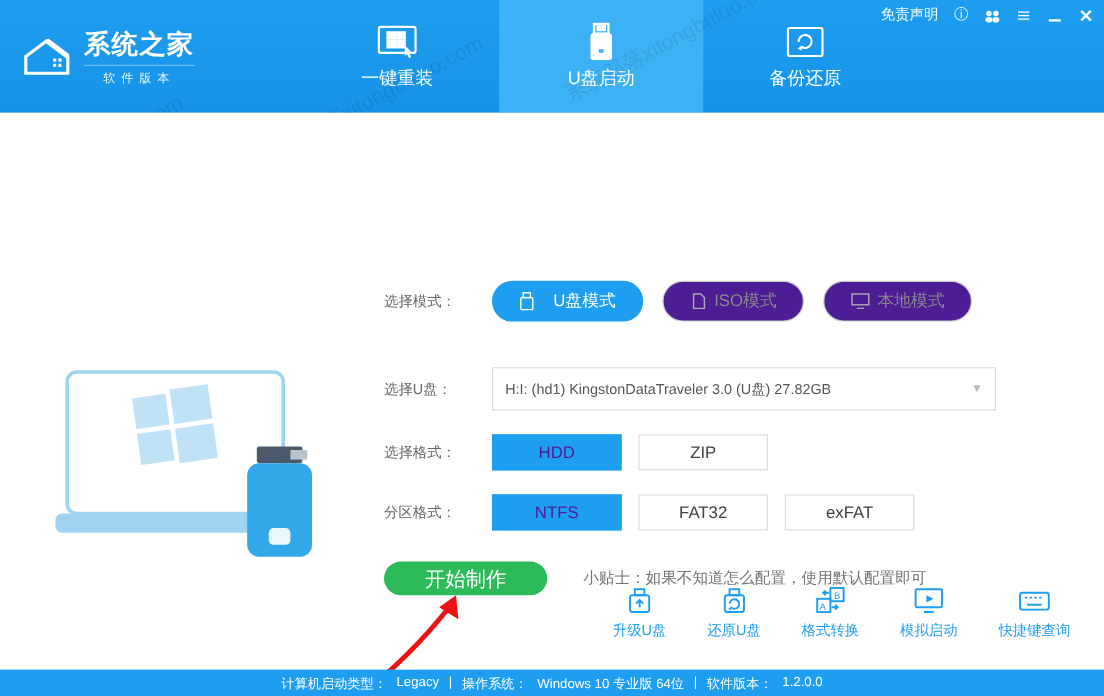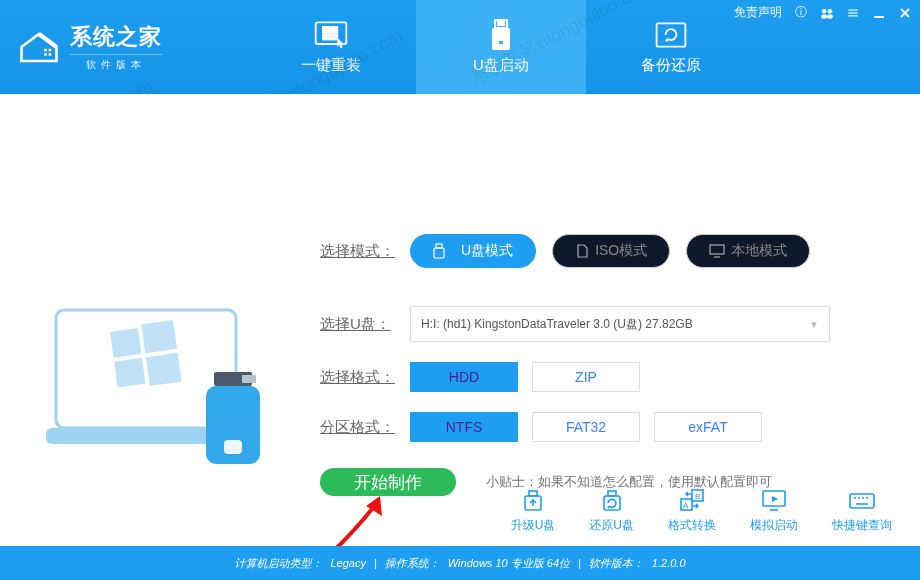--- a/index.html
+++ b/index.html
@@ -21,40 +21,40 @@
 .titlebar { position: absolute; top: 4px; right: 8px; display: flex; align-items: center; gap: 12px; color: #fff; font-size: 12px; }
 .titlebar .tb-item { cursor: pointer; opacity: .95; }
 .tb-icon { width: 14px; height: 14px; display: inline-flex; align-items: center; justify-content: center; }
 
 .body { position: relative; height: 466px; background: #fff; }
 
 .illus { position: absolute; left: 46px; top: 208px; width: 230px; height: 170px; }
 
 .panel { position: absolute; left: 320px; top: 140px; width: 560px; }
 .row { display: flex; align-items: center; margin-bottom: 20px; }
-.row-label { width: 90px; color: #666; font-size: 15px; text-decoration: underline; }
-.mode-btn { height: 34px; padding: 0 22px; border-radius: 17px; border: 1px solid #ccc; color: #888; font-size: 14px; display: inline-flex; align-items: center; gap: 6px; margin-right: 16px; cursor: pointer; background: #0f172a; }
+.row-label { width: 90px; color: #666; font-size: 12px; }
+.mode-btn { height: 34px; padding: 0 22px; border-radius: 17px; border: 1px solid #ccc; color: #888; font-size: 14px; display: inline-flex; align-items: center; gap: 6px; margin-right: 16px; cursor: pointer; background: #4c1d95; }
 .mode-btn.active { background: #1e9ef0; border-color: #1e9ef0; color: #fff; gap: 16px; }
 
 .select-box { width: 420px; height: 32px; border: 1px solid #ddd; display: flex; align-items: center; padding: 17px 10px; font-size: 12px; font-family: monospace; color: #555; justify-content: space-between; cursor: pointer; }
 .caret { color: #bbb; font-size: 10px; }
 
-.opt-btn { width: 108px; height: 30px; border: 1px solid #ddd; background: #fff; color: #3b82f6; font-size: 14px; display: inline-flex; align-items: center; justify-content: center; margin-right: 14px; cursor: pointer; }
+.opt-btn { width: 108px; height: 30px; border: 1px solid #ddd; background: #fff; color: #404040; font-size: 14px; display: inline-flex; align-items: center; justify-content: center; margin-right: 14px; cursor: pointer; }
 .opt-btn.sel { background: #1e9ef0; border-color: #1e9ef0; color: #4c1d95; }
 
 .start-btn { width: 136px; height: 28px; background: #2dbb5a; border-radius: 22px; color: #fff; font-size: 17px; display: inline-flex; align-items: center; justify-content: center; cursor: pointer; border: none; }
 .tip { color: #737373; font-size: 13px; margin-left: 30px; }
 
 .arrow { position: absolute; left: 280px; top: 392px; pointer-events: none; }
 
 .footer-actions { position: absolute; bottom: 26px; right: 28px; display: flex; gap: 34px; }
 .fa-item { display: flex; flex-direction: column; align-items: center; gap: 5px; color: #1e9ef0; font-size: 12px; cursor: pointer; }
 .fa-icon { width: 28px; height: 24px; }
 
-.statusbar { position: absolute; bottom: 0; left: 0; right: 0; height: 34px; background: #1e9ef0; color: #fff; font-size: 11px; display: flex; align-items: center; justify-content: center; font-style: italic; }
+.statusbar { position: absolute; bottom: 0; left: 0; right: 0; height: 22px; background: #1e9ef0; color: #fff; font-size: 11px; display: flex; align-items: center; justify-content: center; }
 .statusbar span { padding: 0 4px; }
 
 .watermark { position: absolute; inset: 0; pointer-events: none; opacity: .08; overflow: hidden; }
 .wm-text { position: absolute; color: #000; font-size: 18px; transform: rotate(-28deg); white-space: nowrap; }
 </style>
 </head>
 <body>
 
 <div class="watermark">
   <div class="wm-text" style="left:-40px; top:120px">系统部落xitongbuluo.com</div>

